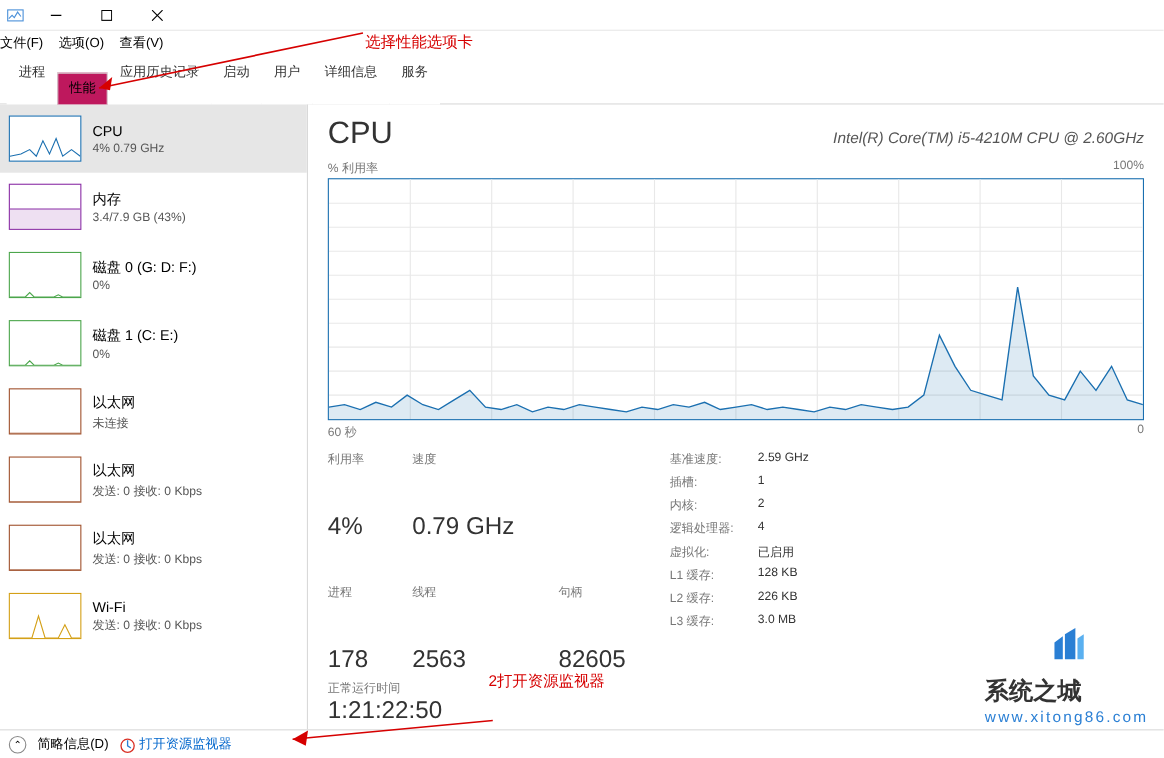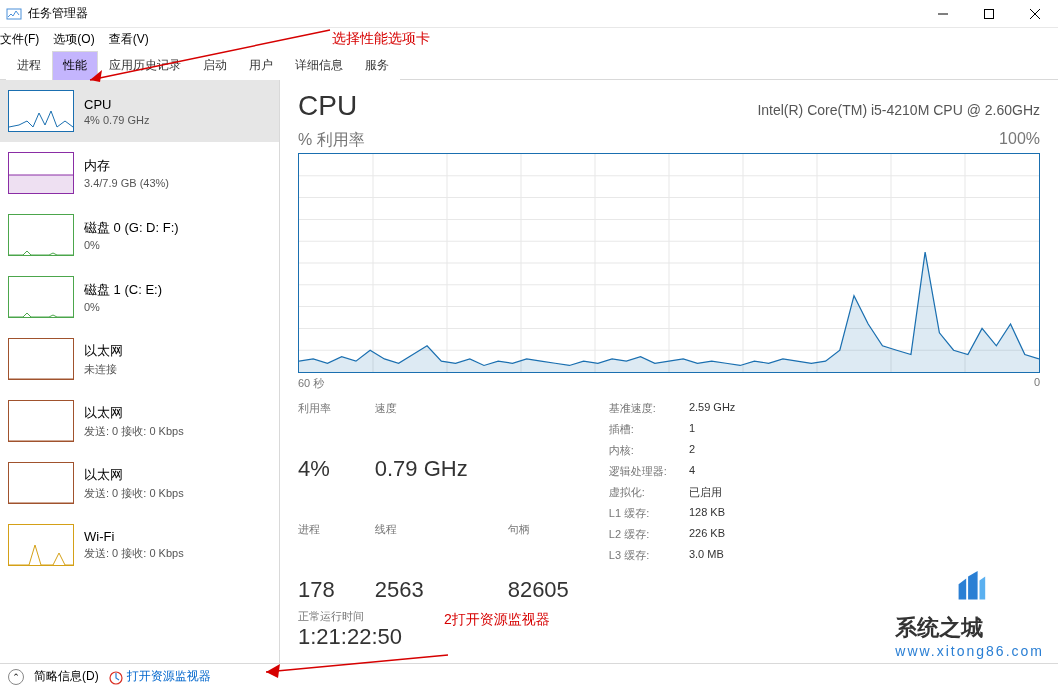--- a/index.html
+++ b/index.html
@@ -12,21 +12,21 @@
 .win-controls { display: flex; }
 .win-controls .btn { width: 46px; height: 28px; display: flex; align-items: center; justify-content: center; font-size: 11px; }
 
 
 .menubar { height: 22px; display: flex; align-items: center; padding-left: 0; font-size: 12px; gap: 14px; }
 .menubar span { cursor: default; }
 
 
 .tabs { display: flex; border-bottom: 1px solid #d9d9d9; padding-left: 6px; font-size: 12px; }
 .tab { padding: 5px 10px 6px 10px; cursor: default; border: 1px solid transparent; border-bottom: none; position: relative; top: 1px; background: #fff; }
-.tab.active { border-color: #d9d9d9; background: #c4b5fd; }
+.tab.active { border-color: #d9d9d9; background: #be185d; margin-top: 15px; }
 .tab:not(.active) { color: #333; }
 
 
 .body { display: flex; height: 586px; }
 .sidebar { width: 280px; border-right: 1px solid #d9d9d9; overflow-y: hidden; position: relative; }
 .sidebar-inner { overflow-y: auto; height: 100%; }
 .sidebar-inner::-webkit-scrollbar { width: 17px; }
 .sidebar-inner::-webkit-scrollbar-track { background: #f0f0f0; }
 .sidebar-inner::-webkit-scrollbar-thumb { background: #c0c0c0; }
 
@@ -39,22 +39,22 @@
 .thumb.eth { border-color: #a0522d; }
 .thumb.wifi { border-color: #d4a017; }
 .thumb .spark { position: absolute; left: 0; right: 0; bottom: 0; }
 .side-text .name { font-size: 13px; color: #000; }
 .side-text .sub { font-size: 11px; color: #555; margin-top: 2px; }
 
 
 .main { flex: 1; padding: 10px 18px 0 18px; position: relative; }
 .main-header { display: flex; justify-content: space-between; align-items: baseline; }
 .main-title { font-size: 28px; font-weight: 300; color: #333; }
-.cpu-model { font-size: 14px; color: #555; }
-.chart-labels { display: flex; justify-content: space-between; font-size: 16px; color: #777; margin-top: 8px; }
+.cpu-model { font-size: 14px; color: #555; font-style: italic; }
+.chart-labels { display: flex; justify-content: space-between; font-size: 11px; color: #777; margin-top: 8px; }
 .big-chart { width: 100%; height: 220px; border: 1px solid #1a6fb0; margin-top: 2px; position: relative; background: #fff; }
 .axis-labels { display: flex; justify-content: space-between; font-size: 11px; color: #777; margin-top: 3px; }
 
 .stats { display: flex; gap: 40px; margin-top: 10px; }
 .stats-left { display: grid; grid-template-columns: auto auto auto; column-gap: 26px; row-gap: 2px; gap: 40px; }
 .stats-left .lbl { font-size: 11px; color: #777; }
 .stats-left .val { font-size: 22px; color: #333; }
 .uptime-block { margin-top: 6px; }
 .uptime-block .lbl { font-size: 11px; color: #777; }
 .uptime-block .val { font-size: 22px; color: #333; }
@@ -82,21 +82,20 @@
 </head>
 <body>
 
 <div class="titlebar">
   <span class="icon">
     <svg width="16" height="16" viewBox="0 0 16 16">
         <rect x="1" y="3" width="14" height="10" fill="none" stroke="#4a90d9" stroke-width="1"></rect>
         <polyline points="2,11 5,8 7,10 10,5 13,9" fill="none" stroke="#4a90d9" stroke-width="1"></polyline>
       </svg>
   </span>
-  <span class="title">任务管理器</span>
   <div class="win-controls">
     <div class="btn">
         <svg width="10" height="10">
           <line x1="0" y1="5" x2="10" y2="5" stroke="#000" stroke-width="1"></line>
         </svg>
       </div>
     <div class="btn">
         <svg width="10" height="10">
           <rect x="0.5" y="0.5" width="9" height="9" fill="none" stroke="#000" stroke-width="1"></rect>
         </svg>

